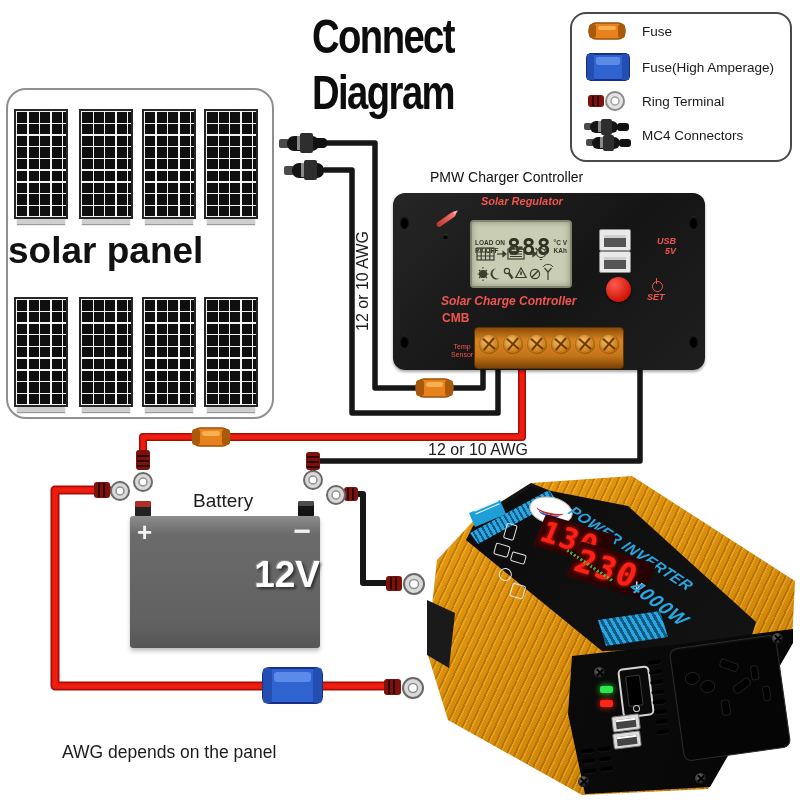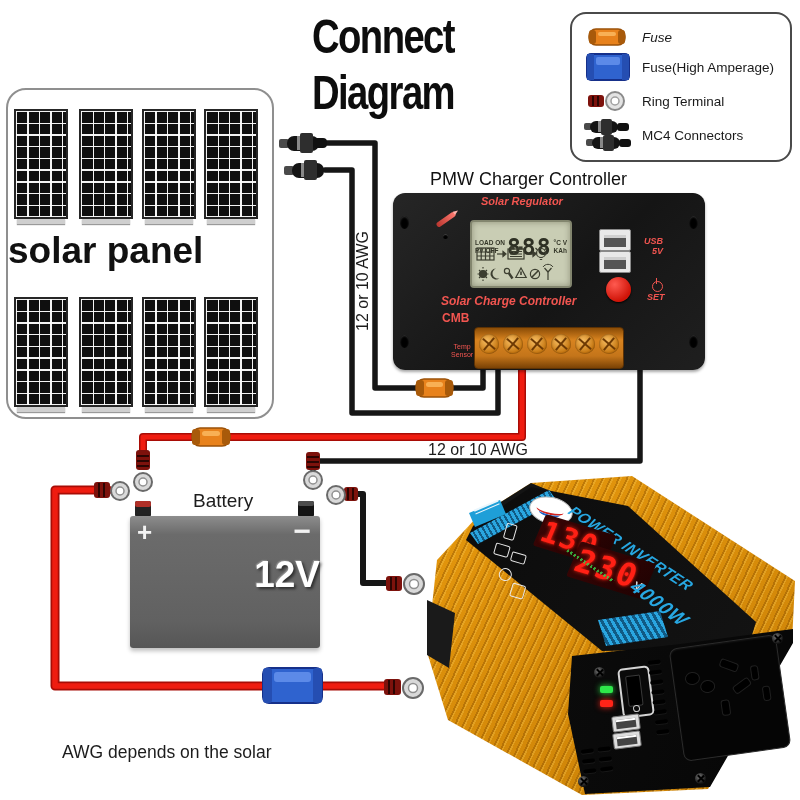--- a/index.html
+++ b/index.html
@@ -21,36 +21,36 @@
       background-image:repeating-linear-gradient(to right,rgba(255,255,255,.95) 0 1.4px,transparent 1.4px 11.5px),
                        repeating-linear-gradient(to bottom,rgba(255,255,255,.95) 0 1.4px,transparent 1.4px 11.7px);}
   .sp::after{content:"";position:absolute;left:1px;right:1px;bottom:-7px;height:5px;background:#cfcfcf;box-shadow:0 1px 1px #9a9a9a;}
   .sp-label{top:140px;left:0;width:100%;text-align:left;font-size:37px;font-weight:bold;color:#111;}
   
   .awg-v{left:289px;top:271px;width:150px;height:20px;text-align:center;font-size:16px;transform:rotate(-90deg);}
   .awg-h{left:408px;top:441px;width:140px;text-align:center;font-size:16px;}
   .awg-note{left:62px;top:695px;font-size:17.5px;line-height:23px;white-space:pre;}
   .batt-label{left:193px;top:490px;font-size:19px;}
   
-  .ctl-head{left:430px;top:169px;width:260px;font-size:18px;color:#111;}
+  .ctl-head{left:430px;top:169px;width:260px;font-size:14px;color:#111;}
   .ctl{left:393px;top:193px;width:312px;height:177px;background:linear-gradient(135deg,#262626,#151515 55%,#1f1f1f);
        border-radius:12px;box-shadow:0 2px 3px rgba(0,0,0,.35);}
   .hole{position:absolute;width:9px;height:13px;border-radius:50%;background:#000;box-shadow:inset 0 1px 2px #333;}
   .redtx{color:#f25550;font-weight:bold;font-style:italic;text-align:right;}
   .lcd{position:absolute;left:77px;top:27px;width:98px;height:64px;background:#c9cdb4;border:2px solid #83866f;
        border-radius:4px;box-shadow:inset 0 0 6px rgba(60,60,40,.4);}
   .lcd .row1{position:absolute;left:3px;top:3px;width:92px;display:flex;align-items:center;}
   .lcd .stat{font-size:6.5px;font-weight:bold;color:#343628;line-height:8px;white-space:nowrap;}
   .lcd .seg{font-family:"DejaVu Sans Mono",monospace;font-weight:bold;font-size:23px;color:#2e3024;
             letter-spacing:1px;margin:12px 2px;line-height:20px;}
   .lcd .unit{font-size:6.5px;font-weight:bold;color:#343628;line-height:8px;white-space:nowrap;}
   .usbport{position:absolute;left:206px;width:30px;height:20px;background:#e9e9e9;border:1px solid #8a8a8a;border-radius:2px;}
   .usbport::after{content:"";position:absolute;left:4px;top:5px;right:4px;height:9px;background:#555;
                   border-top:3px solid #cfcfcf;}
-  .usb5v{position:absolute;left:251px;top:43px;font-size:9px;line-height:10px;}
+  .usb5v{position:absolute;left:264px;top:43px;font-size:9px;line-height:10px;}
   .redbtn{position:absolute;left:213px;top:84px;width:25px;height:25px;border-radius:50%;
           background:radial-gradient(circle at 35% 30%,#ff5a50,#d01408 70%);box-shadow:0 1px 2px #000;}
   .pwr{position:absolute;left:259px;top:88px;width:9px;height:9px;border:1.6px solid #f25550;border-radius:50%;}
   .pwr::after{content:"";position:absolute;left:2.6px;top:-4px;width:1.8px;height:6px;background:#f25550;}
   .settx{position:absolute;left:254px;top:99px;font-size:9px;}
   .brandbot{position:absolute;left:48px;top:101px;font-size:12px;}
   .cmb{position:absolute;left:49px;top:118px;font-size:12px;font-weight:bold;color:#f25550;}
   .temptx{position:absolute;left:58px;top:150px;font-size:7px;line-height:8px;color:#f25550;text-align:center;}
   .tblock{position:absolute;left:81px;top:134px;width:148px;height:40px;border-radius:4px;
           background:linear-gradient(180deg,#8a4c06,#d8831f 30%,#c4751a 70%,#7a4205);border:1px solid #5d3204;}
@@ -246,21 +246,21 @@
           <circle cx="414" cy="584" r="4.5" fill="#fff" stroke="#909090" stroke-width="1.5"></circle>
         </g>
       <g>
           <circle cx="413" cy="688" r="10" fill="#d9d9d9" stroke="#6a6a6a" stroke-width="2"></circle>
           <circle cx="413" cy="688" r="4.5" fill="#fff" stroke="#909090" stroke-width="1.5"></circle>
         </g>
     </g>
   </svg>
 
   <div class="a legend">
-    <div class="lrow" style="top:7px;font-style:italic;">
+    <div class="lrow" style="top:1px;">
       <span class="ic">
         <svg width="46" height="24">
             <rect x="4" y="4" width="36" height="16" rx="7" fill="#e8821c" stroke="#9a5108" stroke-width="1.5"></rect>
             <rect x="4" y="5" width="7" height="14" rx="3" fill="#a85a0a"></rect>
             <rect x="33" y="5" width="7" height="14" rx="3" fill="#a85a0a"></rect>
             <rect x="13" y="7" width="18" height="4" rx="2" fill="#f8b055"></rect>
           </svg>
       </span>
       <span class="lb">Fuse</span>
     </div>
@@ -317,21 +317,21 @@
     <div class="sp" style="left:6px;top:207px;"></div>
     <div class="sp" style="left:71px;top:207px;"></div>
     <div class="sp" style="left:134px;top:207px;"></div>
     <div class="sp" style="left:196px;top:207px;"></div>
     <div class="a sp-label">solar panel</div>
   </div>
 
   <div class="a awg-v">12 or 10 AWG</div>
   <div class="a awg-h">12 or 10 AWG</div>
   <div class="a awg-note">
-    <div>AWG depends on the solar</div>
+    <div>AWG depends on the panel</div>
     
     
   </div>
 
   <div class="a ctl-head">PMW Charger Controller</div>
   <div class="a ctl">
     <div class="hole" style="left:7px;top:23px;"></div>
     <div class="hole" style="left:7px;top:142px;"></div>
     <div class="hole" style="left:296px;top:23px;"></div>
     <div class="hole" style="left:296px;top:142px;"></div>

